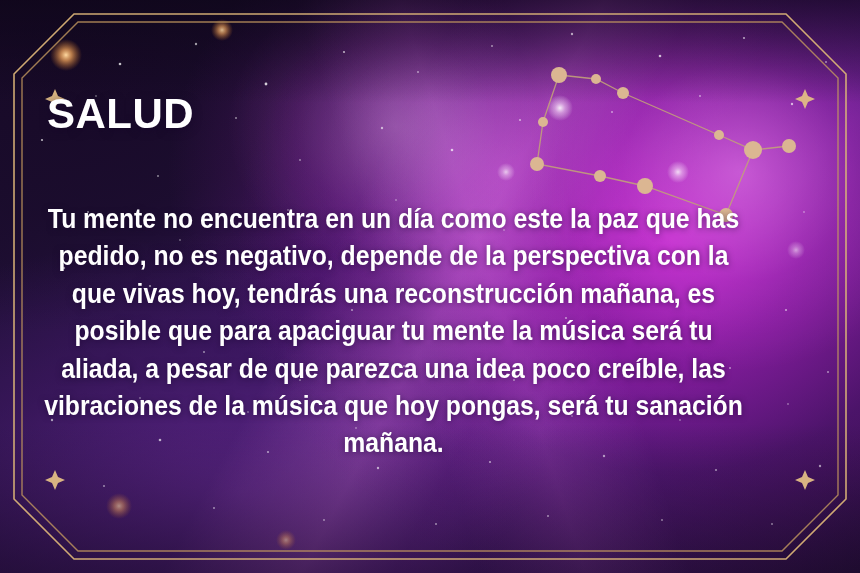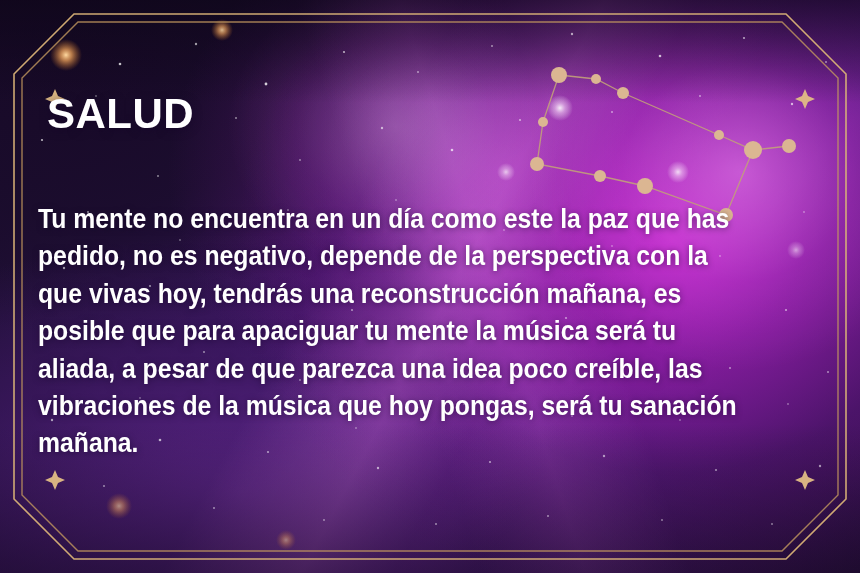--- a/index.html
+++ b/index.html
@@ -1,19 +1,20 @@
 <!DOCTYPE html>
 <html><head>
 <meta charset="utf-8">
 <style>
   html,body{margin:0;padding:0;background:#000;}
   #card{
     position:relative;width:860px;height:573px;overflow:hidden;
     font-family:"Liberation Sans", sans-serif;
     background:#1b0d24;
+    text-align:center;
   }
 
   
   .bg{position:absolute;inset:0;}
   .bg-base{
     background:
       radial-gradient(ellipse 70% 90% at 78% 42%, rgba(190,40,200,0.95) 0%, rgba(150,28,170,0.72) 22%, rgba(96,20,128,0.42) 45%, rgba(40,12,60,0.0) 72%),
       radial-gradient(ellipse 55% 70% at 58% 30%, rgba(205,90,215,0.55) 0%, rgba(130,35,155,0.30) 38%, rgba(40,12,60,0) 70%),
       radial-gradient(ellipse 80% 60% at 28% 86%, rgba(96,40,140,0.85) 0%, rgba(66,26,104,0.55) 40%, rgba(30,12,46,0) 75%),
       radial-gradient(ellipse 60% 60% at 8% 10%, rgba(24,10,40,1) 0%, rgba(26,12,44,0.85) 45%, rgba(30,14,50,0) 80%),

